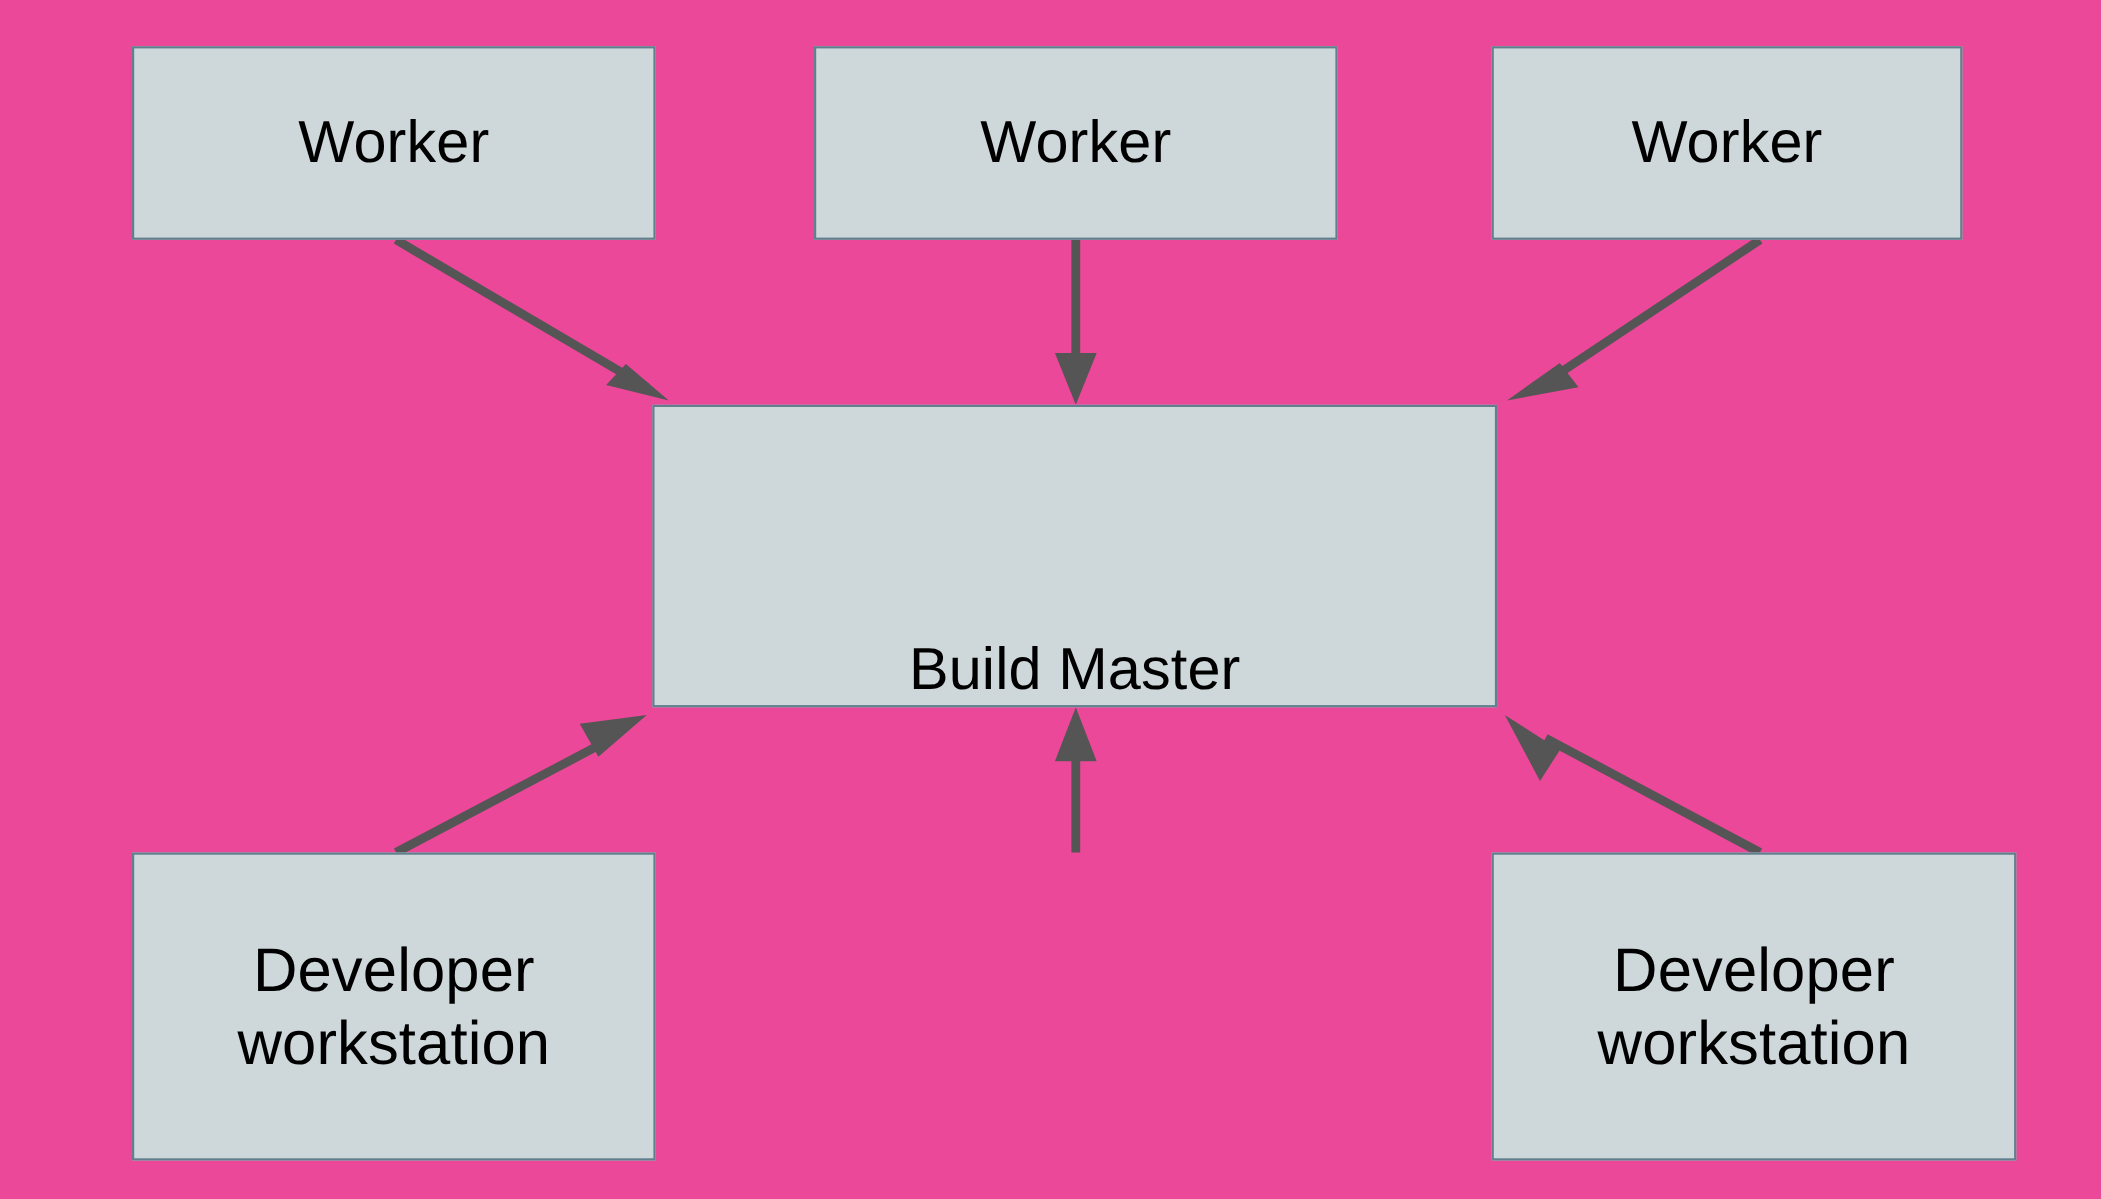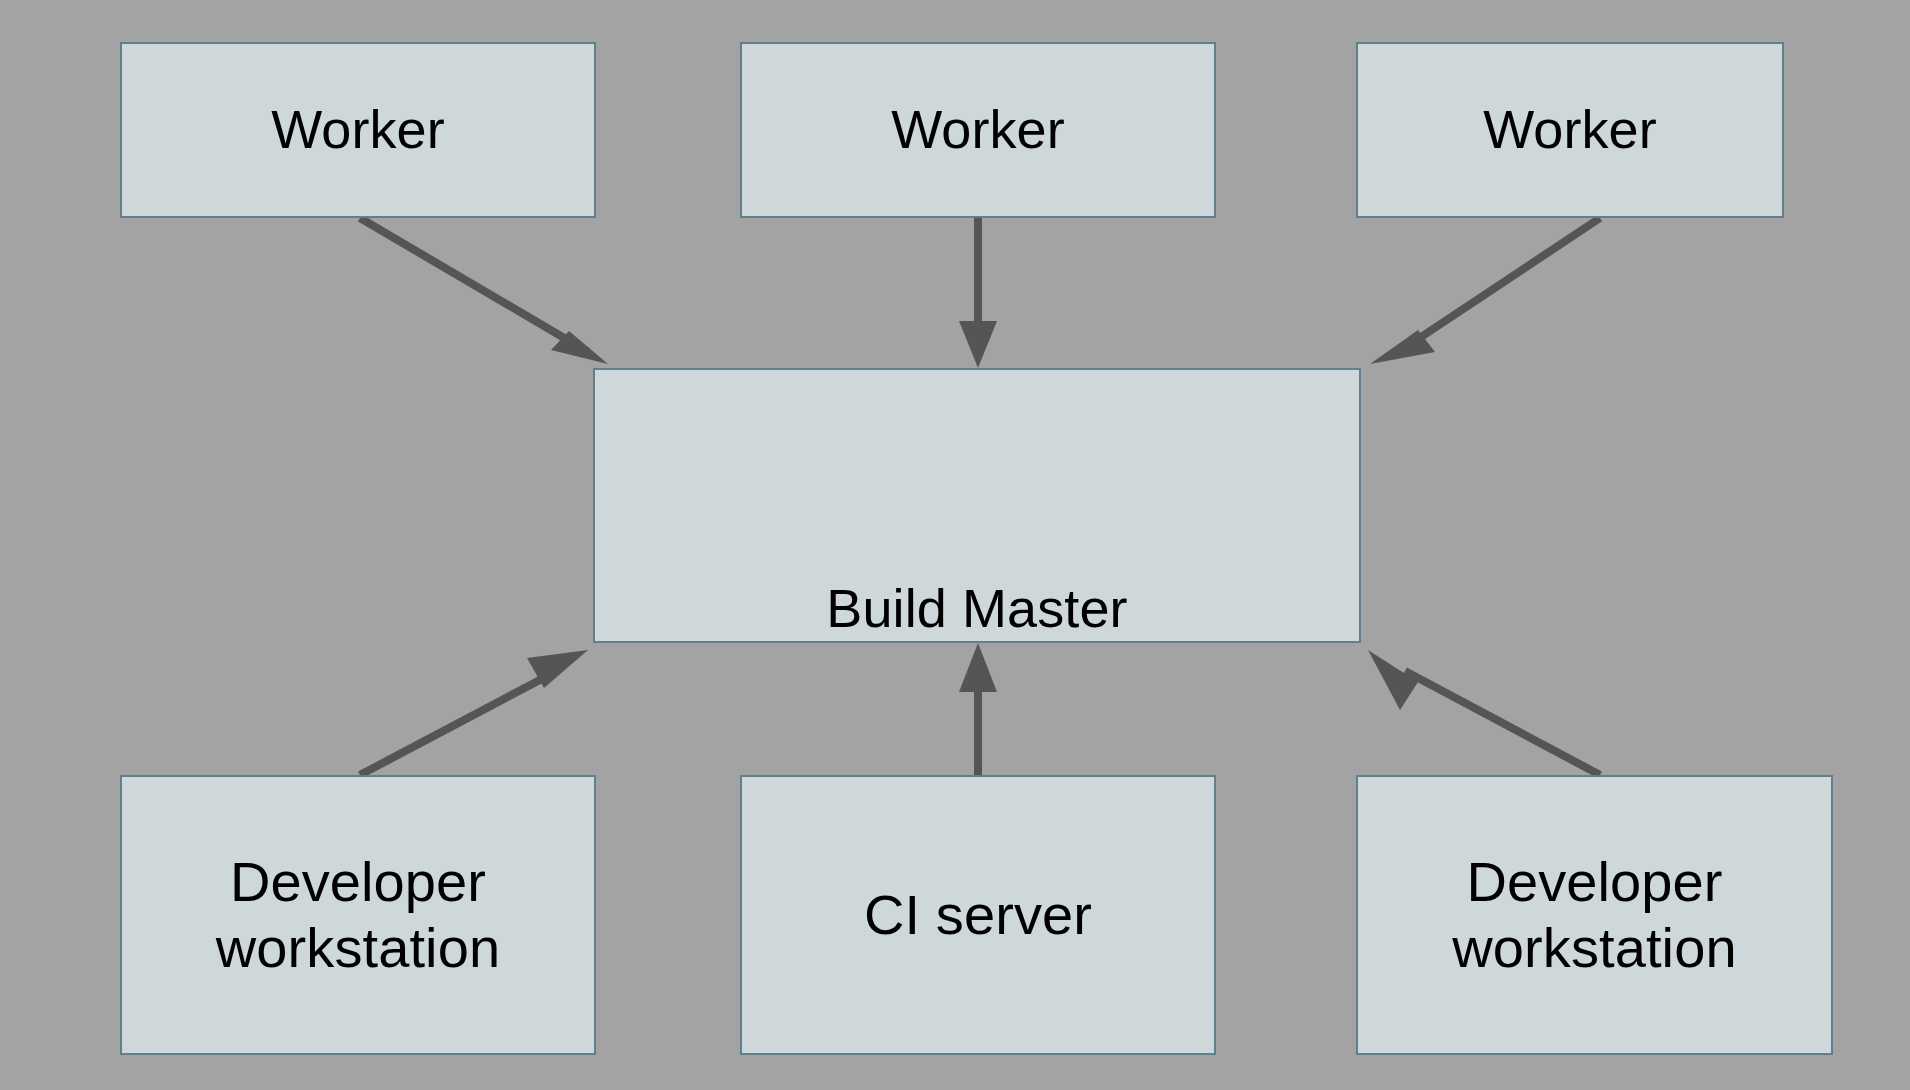--- a/index.html
+++ b/index.html
@@ -7,21 +7,21 @@
     padding: 0;
     background: #ffffff;
   }
   body {
     font-family: "Liberation Sans", sans-serif;
   }
   #canvas {
     position: relative;
     width: 1910px;
     height: 1090px;
-    background: #a3a3a3;
+    background: #ec4899;
     overflow: hidden;
   }
   #edge-layer {
     position: absolute;
     left: 0;
     top: 0;
     width: 1910px;
     height: 1090px;
     pointer-events: none;
   }
@@ -111,22 +111,19 @@
 
   <div class="node" id="node-build-master">
     <span class="node-label">Build Master</span>
   </div>
 
   <div class="node" id="node-dev-ws-left">
     <span class="node-label">Developer
 workstation</span>
   </div>
 
-  <div class="node" id="node-ci-server">
-    <span class="node-label">CI server</span>
-  </div>
 
   <div class="node" id="node-dev-ws-right">
     <span class="node-label">Developer
 workstation</span>
   </div>
 
 </div>
 
 </body></html>

